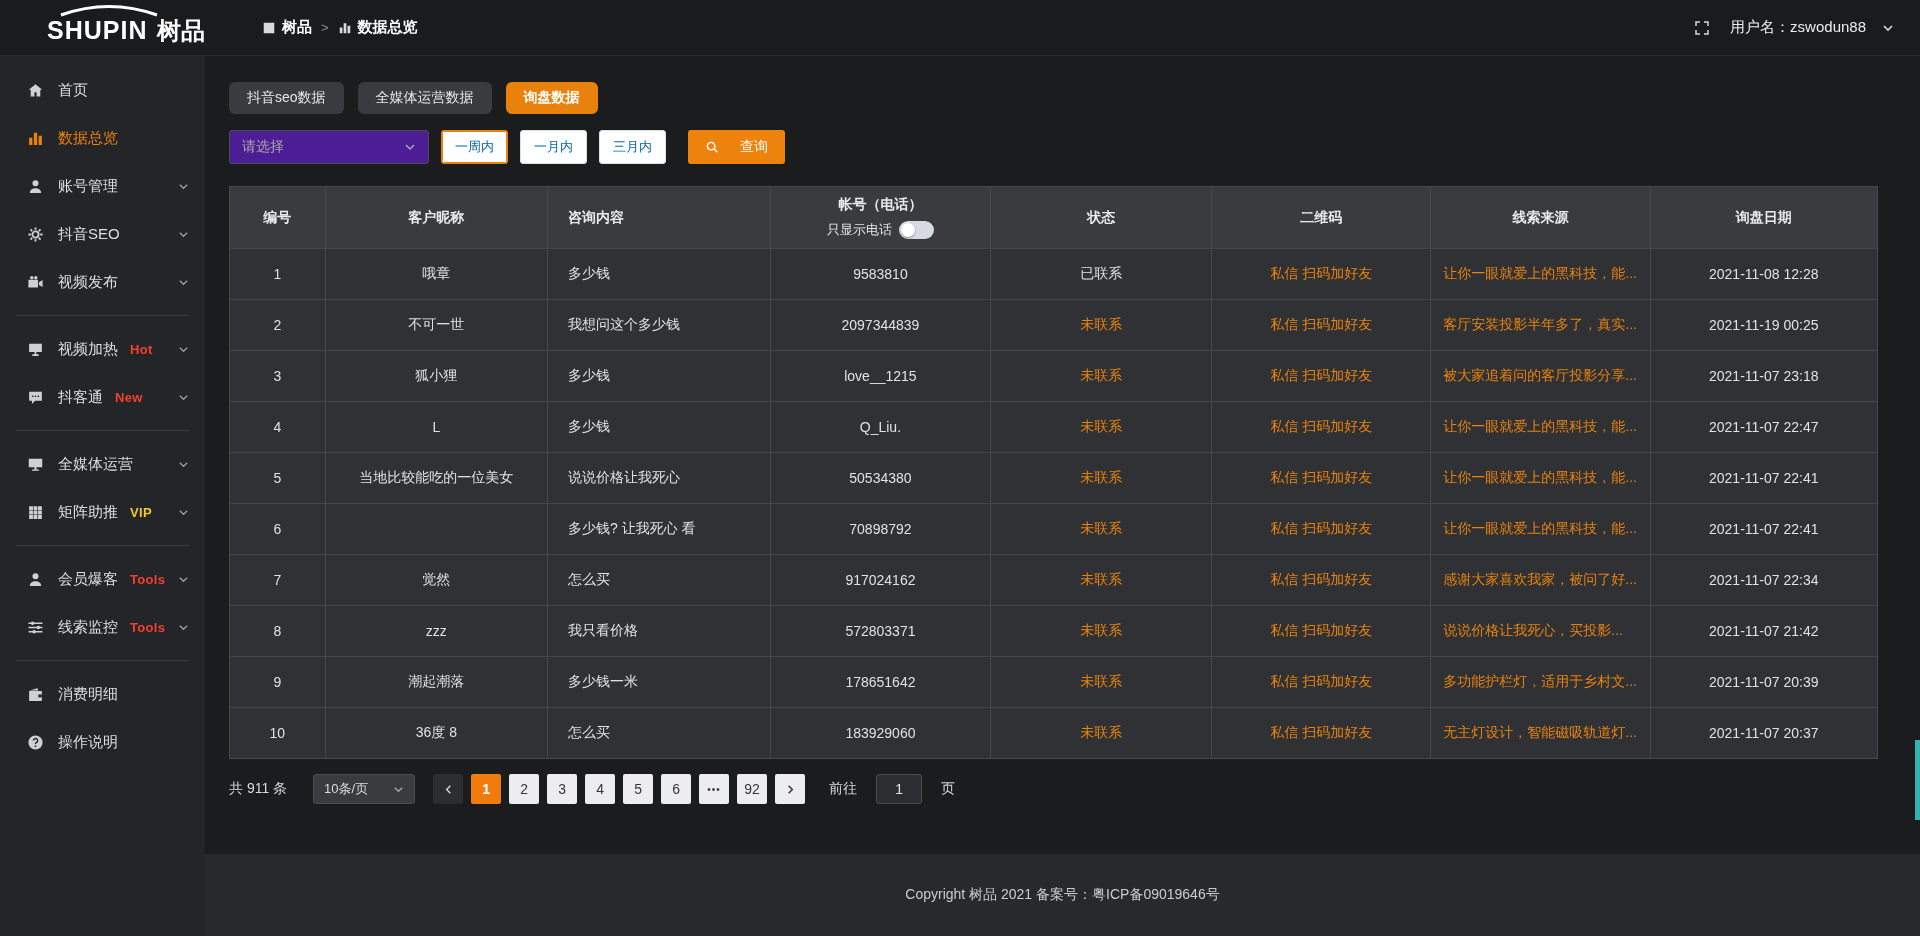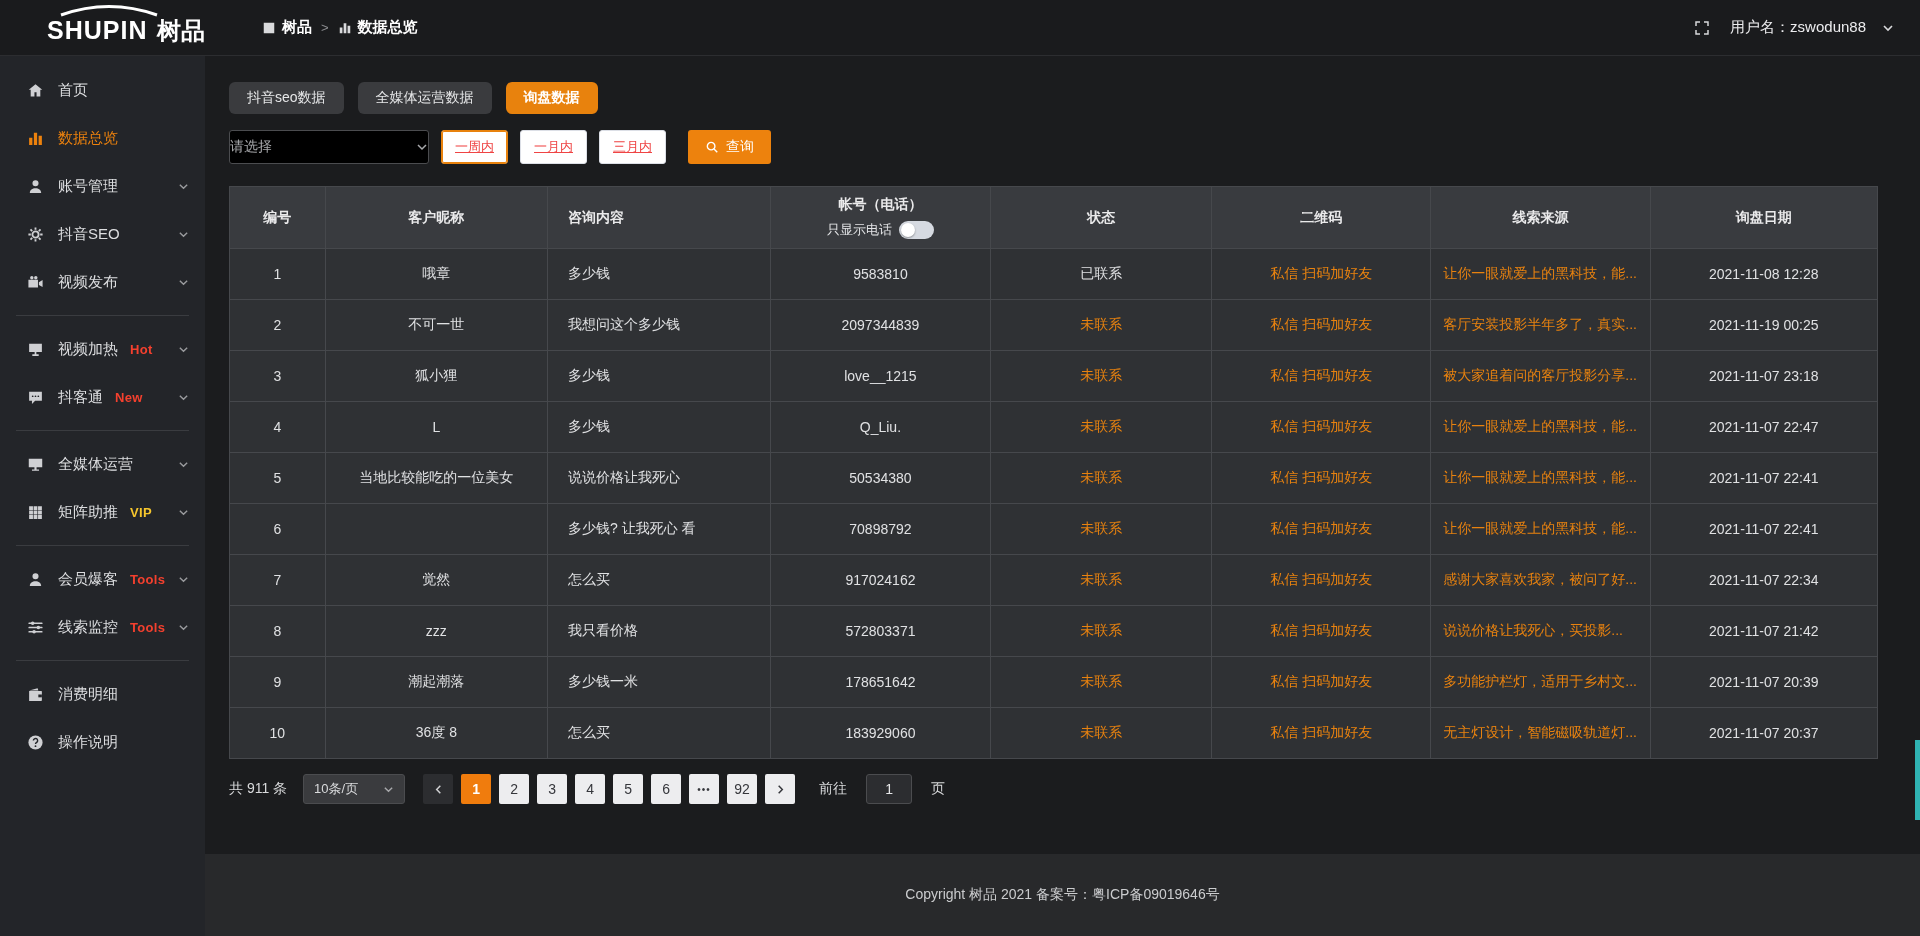--- a/index.html
+++ b/index.html
@@ -29,39 +29,39 @@
   .badge-vip { color:#F6C62D; }
   .chev { margin-left:auto; display:flex; }
   .side-divider { height:1px; background:#3a3c40; margin:9px 16px; }
   
   .main { flex:1; display:flex; flex-direction:column; min-width:0; }
   .content { flex:1; padding:26px 42px 0 24px; display:flex; flex-direction:column; }
   .tabs { display:flex; gap:14px; }
   .tab { height:32px; padding:0 18px; display:flex; align-items:center; background:#3a3b3e; color:#e6e7e8; font-size:14px; border-radius:6px; cursor:pointer; }
   .tab.active { background:#E8820D; color:#fff; font-weight:bold; }
   .filters { margin-top:16px; display:flex; align-items:center; gap:12px; }
-  .select { width:200px; height:34px; background:#000000; border:1px solid #4b4c4f; border-radius:3px; display:flex; align-items:center; justify-content:space-between; padding:0 0; color:#a8a9ac; font-size:14px; cursor:pointer; }
-  .range-btn { height:34px; padding:0 13px; background:#ffffff; border:1px solid #dcdfe6; border-radius:3px; color:#ef4444; font-size:13px; display:flex; align-items:center; cursor:pointer;text-decoration:underline; }
+  .select { width:200px; height:34px; background:#4c1d95; border:1px solid #4b4c4f; border-radius:3px; display:flex; align-items:center; justify-content:space-between; padding:0 12px; color:#a8a9ac; font-size:14px; cursor:pointer; }
+  .range-btn { height:34px; padding:0 13px; background:#ffffff; border:1px solid #dcdfe6; border-radius:3px; color:#0369a1; font-size:13px; display:flex; align-items:center; cursor:pointer; }
   .range-btn.active { border:1px solid #E8820D; box-shadow:0 0 0 1px #E8820D inset; }
-  .search-btn { height:34px; padding:0 17px; background:#ED820D; color:#fff; border:none; border-radius:3px; display:flex; align-items:center; gap:7px; font-size:14px; margin-left:10px; cursor:pointer; }
+  .search-btn { height:34px; padding:0 17px; background:#ED820D; color:#fff; border:none; border-radius:3px; display:flex; align-items:center; gap:21px; font-size:14px; margin-left:10px; cursor:pointer; }
   
   .table-wrap { margin-top:22px; }
   table { width:100%; border-collapse:collapse; table-layout:fixed; background:#2f3134; }
   th { background:#393b3f; height:62px; color:#eaeaeb; font-size:14px; font-weight:bold; border:1px solid #46484c; text-align:center; }
   td { height:51px; color:#e0e1e3; font-size:14px; text-align:center; border:1px solid #46484c; white-space:nowrap; overflow:hidden; }
   th.left, td.left { text-align:left; padding-left:20px; }
   td.src { text-align:left; padding:0 12px; text-overflow:ellipsis; }
   .orange { color:#E8820F; }
   td.link { cursor:pointer; }
   .toggle-row { font-weight:normal; font-size:13px; margin-top:7px; display:flex; align-items:center; justify-content:center; gap:7px; color:#e3e4e6; }
   .toggle { width:35px; height:18px; border-radius:10px; background:#d6dae1; position:relative; display:inline-block; cursor:pointer; }
   .toggle .knob { position:absolute; left:2px; top:2px; width:14px; height:14px; border-radius:50%; background:#fff; box-shadow:0 1px 2px rgba(0,0,0,.35); }
   
   .pagination { margin-top:15px; display:flex; align-items:center; gap:8px; color:#d9dadc; font-size:14px; }
-  .p-total { margin-right:8px;text-align:right; }
+  .p-total { margin-right:18px;text-align:right; }
   .p-size { width:102px; height:30px; background:#3a3b3e; border:1px solid #4b4c4f; border-radius:3px; display:flex; align-items:center; justify-content:space-between; padding:0 10px; color:#d9dadc; font-size:13px; cursor:pointer; margin-right:10px; }
   .pbtn { min-width:30px; height:30px; display:flex; align-items:center; justify-content:center; border-radius:2px; font-size:14px; cursor:pointer; padding:0 4px; }
   .pbtn.dark { background:#2c2d30; color:#d0d1d3; }
   .pbtn.light { background:#ededef; color:#35363b; }
   .pbtn.active { background:#F07C0D; color:#fff; font-weight:bold; }
   .goto { margin-left:16px; display:flex; align-items:center; gap:19px; }
   .goto-input { width:46px; height:30px; background:#2c2d30; border:1px solid #4b4c4f; border-radius:3px; color:#e6e7e9; text-align:center; font-size:14px; font-family:inherit; }
   
   .footer { height:82px; background:#28292b; display:flex; align-items:center; justify-content:center; color:#cbccce; font-size:14px; flex-shrink:0; }
   .scroll-thumb { position:absolute; right:0; top:740px; width:5px; height:80px; background:#2FB3B3; }

